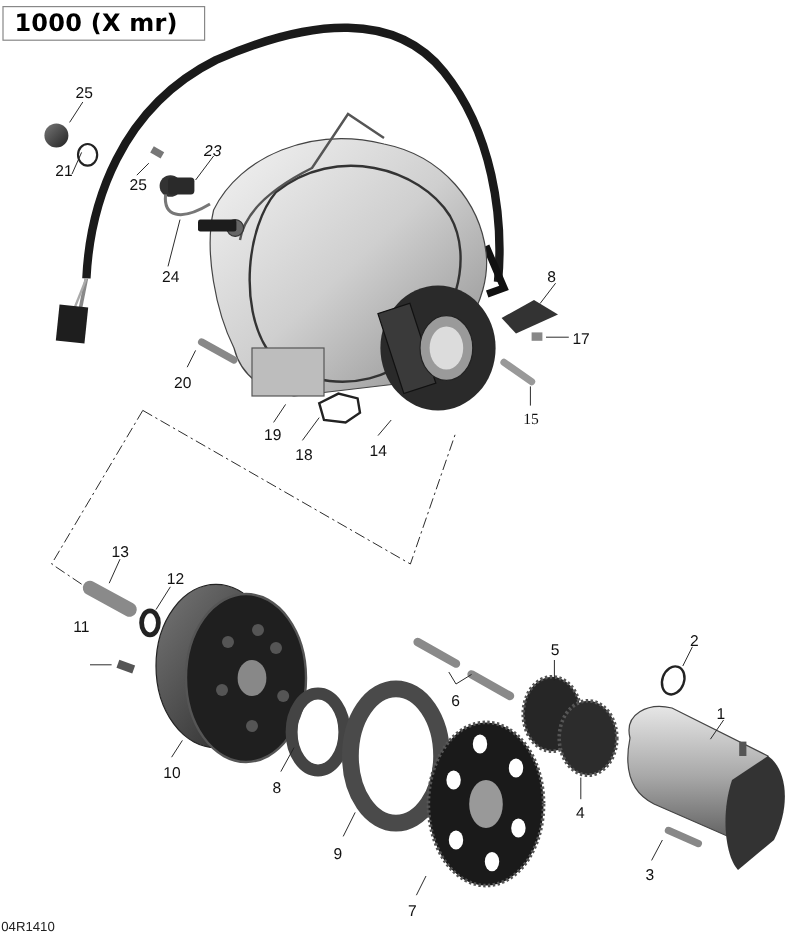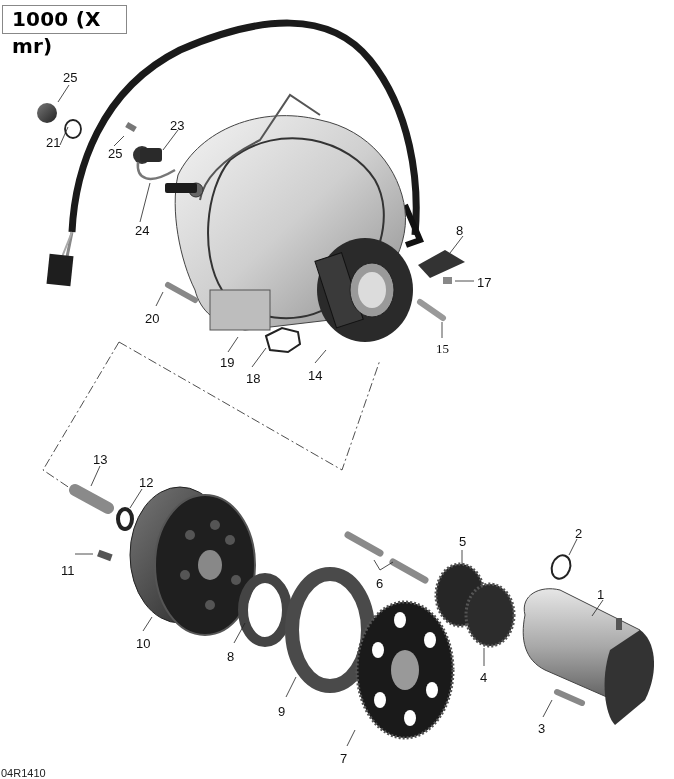--- a/index.html
+++ b/index.html
@@ -1,18 +1,18 @@
 <!DOCTYPE html>
 <html><head>
 <meta charset="utf-8">
 <style>
   html, body { margin: 0; padding: 0; background: #ffffff; }
   body { width: 674px; height: 779px; position: relative; overflow: hidden; font-family: "DejaVu Sans", sans-serif; }
   .title-box {
-    position: absolute; left: 2px; top: 5px; width: 125px; height: 29px;
+    position: absolute; left: 2px; top: 5px; width: 169px; height: 29px;
     border: 1px solid #888; box-sizing: border-box; background: #fff;
     font-family: "DejaVu Sans", sans-serif; font-weight: bold; font-size: 20px;
     line-height: 27px; padding-left: 9px; color: #000; letter-spacing: 0.2px;
   }
   .ref-code { position: absolute; left: 1px; top: 767px; font-size: 11px; color: #222; font-family: "Liberation Sans", sans-serif; }
   svg.art { position: absolute; left: 0; top: 0; }
   .callout { position: absolute; font-family: "Liberation Sans", sans-serif; font-size: 13px; color: #111; line-height: 13px; }
 </style>
 </head>
 <body>
@@ -167,33 +167,33 @@
     <line x1="462" y1="550" x2="462" y2="567"></line>
     <line x1="484" y1="666" x2="484" y2="648"></line>
     <line x1="577" y1="539" x2="569" y2="555"></line>
     <line x1="603" y1="600" x2="592" y2="616"></line>
     <line x1="543" y1="717" x2="552" y2="700"></line>
   </g>
 </svg>
 
 <div class="callout" style="left:63px;top:71px;">25</div>
 <div class="callout" style="left:46px;top:136px;">21</div>
-<div class="callout" style="left:170px;top:119px;">23</div>
+<div class="callout" style="left:170px;top:119px;font-style:italic;">23</div>
 <div class="callout" style="left:108px;top:147px;">25</div>
 <div class="callout" style="left:135px;top:224px;text-align:center;">24</div>
 <div class="callout" style="left:456px;top:224px;">8</div>
 <div class="callout" style="left:477px;top:276px;">17</div>
 <div class="callout" style="left:145px;top:312px;text-align:center;">20</div>
 <div class="callout" style="left:436px;top:342px;font-family:Liberation Serif, serif;">15</div>
 <div class="callout" style="left:220px;top:356px;">19</div>
 <div class="callout" style="left:246px;top:372px;">18</div>
 <div class="callout" style="left:308px;top:369px;">14</div>
 <div class="callout" style="left:93px;top:453px;">13</div>
 <div class="callout" style="left:139px;top:476px;">12</div>
-<div class="callout" style="left:61px;top:564px;">11</div>
+<div class="callout" style="left:61px;top:516px;">11</div>
 <div class="callout" style="left:136px;top:637px;">10</div>
 <div class="callout" style="left:227px;top:650px;">8</div>
 <div class="callout" style="left:278px;top:705px;">9</div>
 <div class="callout" style="left:340px;top:752px;">7</div>
 <div class="callout" style="left:376px;top:577px;">6</div>
 <div class="callout" style="left:459px;top:535px;">5</div>
 <div class="callout" style="left:480px;top:671px;">4</div>
 <div class="callout" style="left:575px;top:527px;">2</div>
 <div class="callout" style="left:597px;top:588px;">1</div>
 <div class="callout" style="left:538px;top:722px;">3</div>

